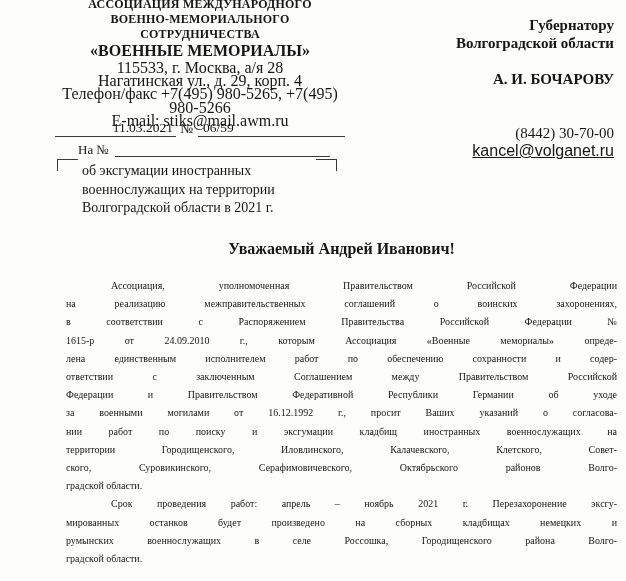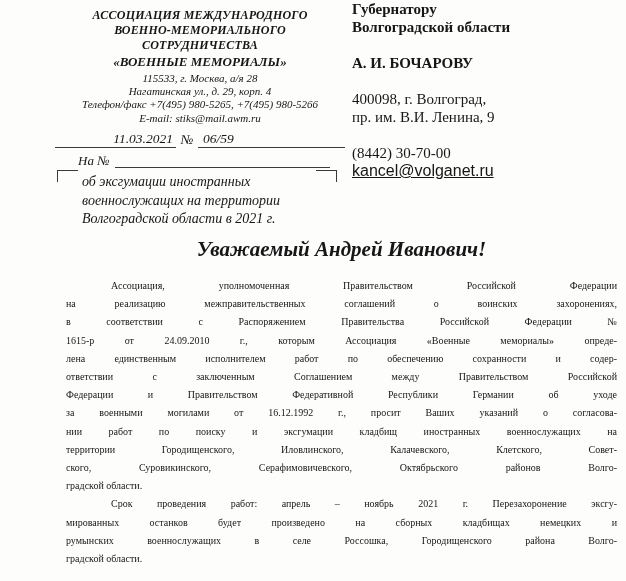--- a/index.html
+++ b/index.html
@@ -12,33 +12,33 @@
     position:relative;
     width:626px; height:581px;
     margin:0 auto;
     background:var(--paper);
     color:var(--ink);
     overflow:hidden;
     font-family:"Liberation Serif","DejaVu Serif",serif;
   }
 
   
-  .left-col { position:absolute; left:55px; top:11px; width:290px; height:230px;font-style:italic; }
+  .left-col { position:absolute; left:55px; top:0; width:290px; height:230px; }
   .org-lines {
     position:absolute; top:-3px; left:0; width:100%;
     text-align:center; font-weight:bold;
     font-size:12px; line-height:15px; letter-spacing:.2px;
   }
   .org-name {
     position:absolute; top:41px; left:0; width:100%;
-    text-align:center; font-weight:bold; font-size:13px; line-height:20px;
+    text-align:center; font-weight:bold; font-size:16px; line-height:20px;
   }
   .org-contacts {
     position:absolute; top:61px; left:0; width:100%;
-    text-align:center; font-size:11px; line-height:13.2px;
+    text-align:center; font-size:16px; line-height:13.2px;
   }
   .date-row {
     position:absolute; top:121px; left:0; width:290px; height:16px;
     display:flex; align-items:flex-end; font-size:13.5px;
   }
   .seg { border-bottom:1px solid var(--rule); }
   .seg-date { width:118px; text-align:right; padding-right:3px;margin-top:24px; }
   .nosign { width:22px; text-align:center; }
   .seg-num { flex:1; padding-left:5px; }
   .ref-row {
@@ -56,36 +56,36 @@
     content:""; position:absolute; left:0; top:0; width:20px; height:11px;
     border-top:1.5px solid var(--rule); border-left:1.5px solid var(--rule);
   }
   .subject::after {
     content:""; position:absolute; right:0; top:0; width:20px; height:11px;
     border-top:1.5px solid var(--rule); border-right:1.5px solid var(--rule);
   }
 
   
   .right-col {
-    position:absolute; left:352px; top:0; width:262px;
-    text-align:left; font-size:15px; line-height:18px;
+    position:absolute; left:352px; top:16px; width:262px;
+    text-align:right; font-size:15px; line-height:18px;
   }
   .bold, .right-col .bold .r-line { font-weight:bold; }
   .r-gap { height:18px; }
   .email {
     font-family:"Liberation Sans","DejaVu Sans",sans-serif;
     font-size:16px;
     text-decoration:underline;
   }
 
   
   .body-block { position:absolute; left:66px; top:239px; width:551px; }
   .salutation {
     text-align:center; font-weight:bold;
-    font-size:21px; line-height:20px; margin-bottom:18px;font-style:italic;
+    font-size:16px; line-height:20px; margin-bottom:18px;
   }
   .para { margin:0; }
   .body-line {
     font-size:10px; line-height:18.2px;
     text-align:justify; text-align-last:justify;
   }
   .body-line.last { text-align-last:left; }
   .body-line.first { text-indent:45px; }
 </style>
 </head>
@@ -126,24 +126,20 @@
   </div>
 
   <div class="right-col">
     <div class="bold">
         <div class="r-line bold first">Губернатору</div>
         <div class="r-line bold last">Волгоградской области</div>
       </div>
     <div class="r-gap"></div>
     <div class="r-line bold">А. И. БОЧАРОВУ</div>
     <div class="r-gap"></div>
-    <div>
-        <div class="r-line first">400098, г. Волгоград,</div>
-        <div class="r-line last">пр. им. В.И. Ленина, 9</div>
-      </div>
     <div class="r-gap"></div>
     <div class="r-line">(8442) 30-70-00</div>
     <div class="r-line email">kancel@volganet.ru</div>
   </div>
 
   <div class="body-block">
     <div class="salutation">Уважаемый Андрей Иванович!</div>
     <div class="para">
         <div class="body-line first">Ассоциация, уполномоченная Правительством Российской Федерации</div>
         <div class="body-line">на реализацию межправительственных соглашений о воинских захоронениях,</div>

